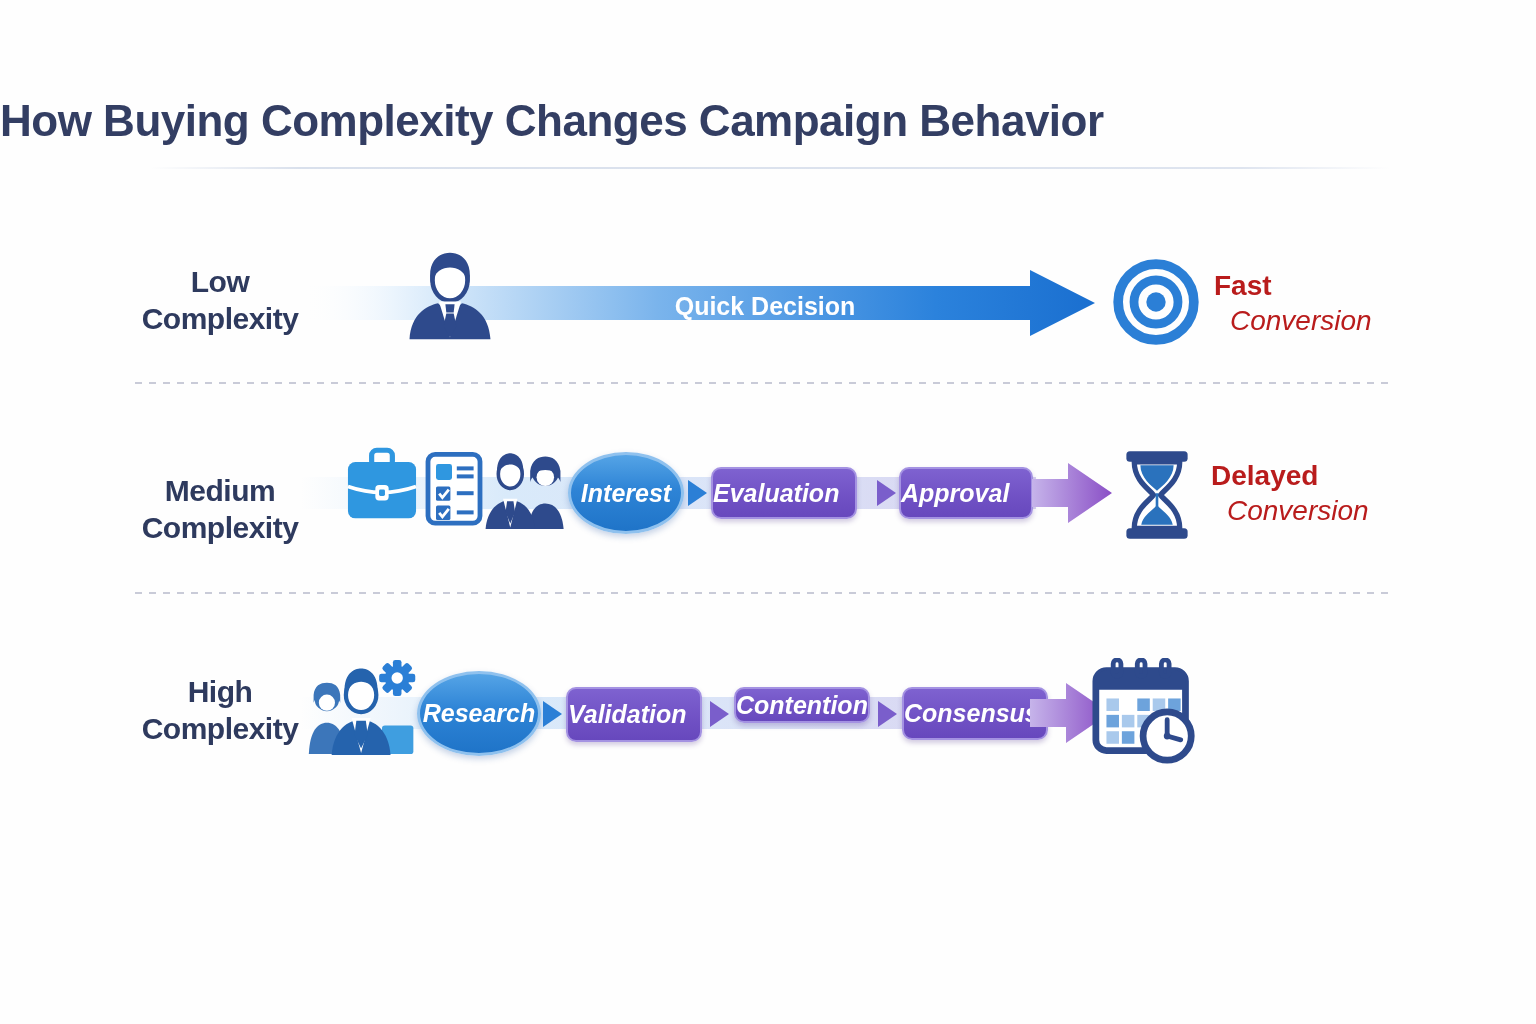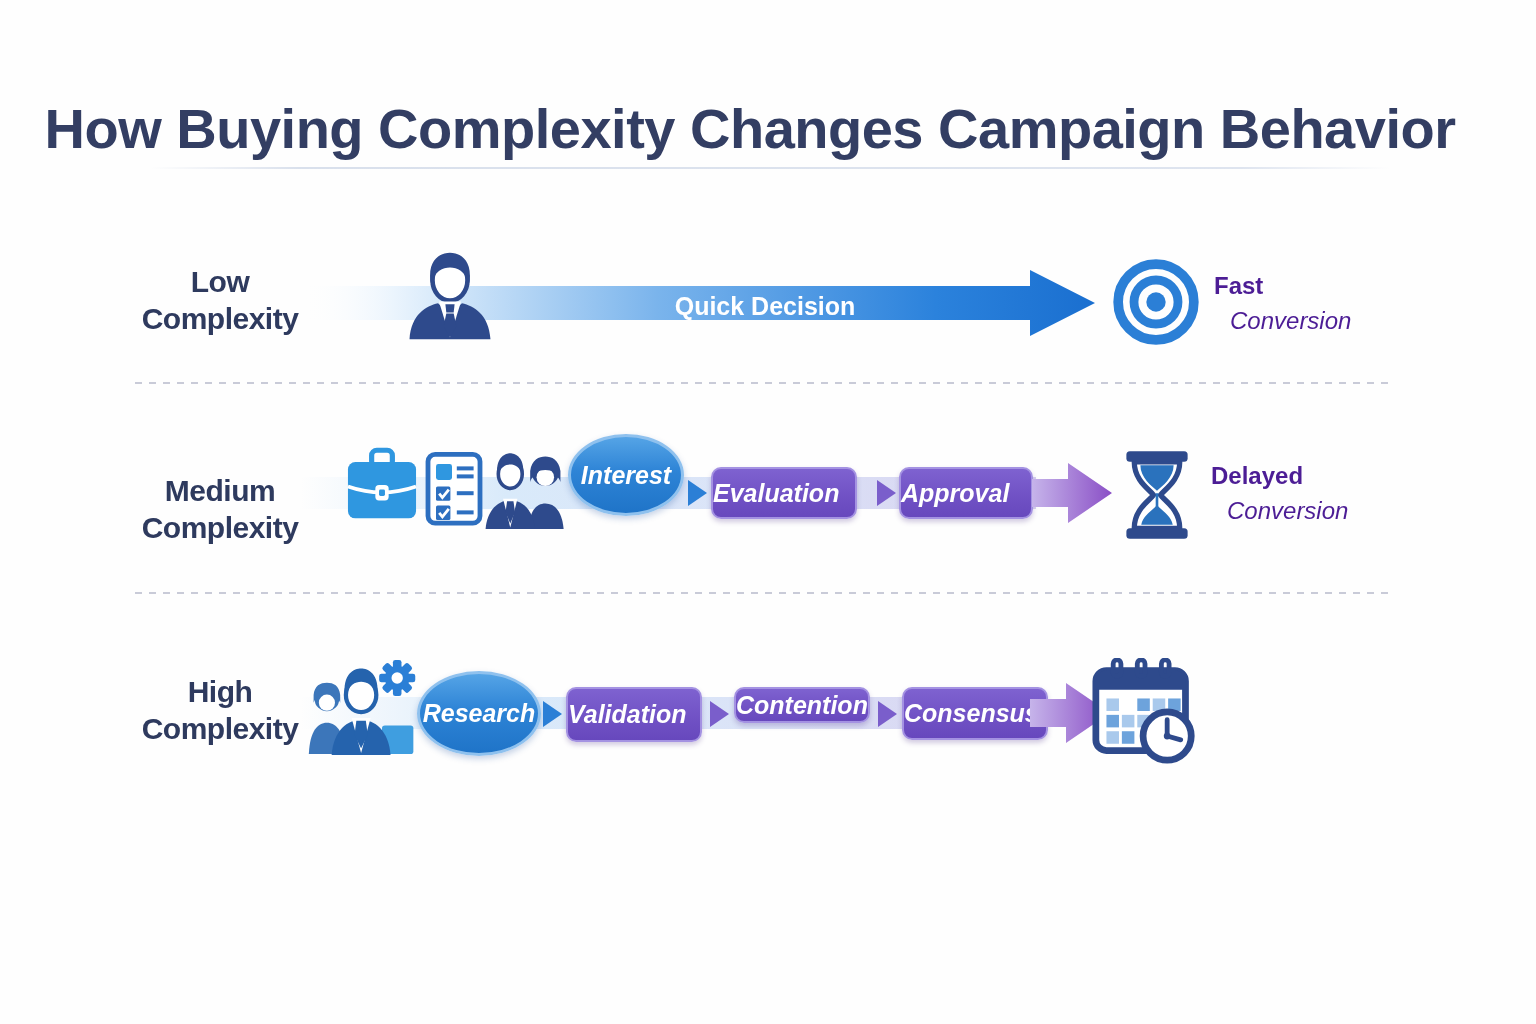--- a/index.html
+++ b/index.html
@@ -1,19 +1,19 @@
 <!DOCTYPE html>
 <html><head>
 <meta charset="utf-8">
 <style>
   html,body{margin:0;padding:0;background:#ffffff;}
   .canvas{position:relative;width:1536px;height:1024px;background:#fefefe;overflow:hidden;
           font-family:"Liberation Sans",sans-serif;}
-  .title{position:absolute;top:96px;left:0;width:1500px;text-align:center;
-         font-size:56px;font-weight:bold;letter-spacing:-0.5px;color:#333e63;}
+  .title{position:absolute;top:96px;left:0;width:1500px;text-align:left;
+         font-size:44px;font-weight:bold;letter-spacing:-0.5px;color:#333e63;}
   .title-underline{position:absolute;top:167px;left:150px;width:1240px;height:2px;
          background:linear-gradient(90deg,rgba(214,222,235,0),#d9e0ec 12%,#dee4ef 88%,rgba(214,222,235,0));}
   .divider{position:absolute;left:135px;width:1256px;height:2px;
          background:repeating-linear-gradient(90deg,#c9cbd8 0 7px,transparent 7px 14px);}
   .divider.d1{top:382px}
   .divider.d2{top:592px}
 
   .row-label{position:absolute;width:170px;text-align:center;font-size:30px;font-weight:bold;
          letter-spacing:-0.5px;color:#2e3a5e;line-height:37px;}
   .row-label.r1{left:135px;top:263px}
@@ -27,21 +27,21 @@
 
   .arrow1{position:absolute;left:300px;top:270px;}
   .arrow1-label{position:absolute;left:620px;top:292px;width:290px;text-align:center;
          font-size:25px;font-weight:bold;color:#ffffff;}
 
   .icon{position:absolute;}
   .oval{position:absolute;display:flex;align-items:center;justify-content:center;
         border-radius:50%;color:#fff;font-size:25px;font-weight:bold;font-style:italic;
         background:linear-gradient(180deg,#55a4e6 0%,#2e84d6 45%,#1f74c8 100%);
         border:3px solid #8fc1ee;box-shadow:0 3px 6px rgba(30,80,160,0.25);box-sizing:border-box;}
-  .oval.interest{left:568px;top:434px;width:116px;height:82px;}
+  .oval.interest{left:568px;top:452px;width:116px;height:82px;}
   .oval.research{left:417px;top:671px;width:124px;height:85px;}
 
   .stage-box{position:absolute;display:flex;align-items:center;
         border-radius:10px;color:#fff;font-size:25px;font-weight:bold;font-style:italic;
         background:linear-gradient(180deg,#7e62d0 0%,#7152c5 55%,#6748bd 100%);
         border:2px solid #a492e2;box-shadow:0 3px 5px rgba(80,50,140,0.25);box-sizing:border-box;}
   .stage-box.evaluation{left:711px;top:467px;width:146px;height:52px;}
   .stage-box.approval{left:899px;top:467px;width:134px;height:52px;}
   .stage-box.validation{left:566px;top:687px;width:136px;height:55px;}
   .stage-box.contention{left:734px;top:687px;width:136px;height:36px;font-style:italic;}
@@ -53,21 +53,21 @@
   .tri.t2a{left:688px;top:480px}
   .tri.t2b{left:877px;top:480px}
   .tri.t3a{left:543px;top:701px}
   .tri.t3b{left:710px;top:701px}
   .tri.t3c{left:878px;top:701px}
 
   .purple-arrow{position:absolute;}
   .purple-arrow.p2{left:1032px;top:461px;}
   .purple-arrow.p3{left:1030px;top:681px;}
 
-  .outcome{position:absolute;color:#4c1d95;font-size:24px;line-height:35px;}
+  .outcome{position:absolute;color:#b91c1c;font-size:28px;line-height:35px;}
   .outcome .l-bold{font-weight:bold;}
   .outcome .l-ital{font-style:italic;font-weight:normal;margin-left:16px;}
   .outcome.o1{left:1214px;top:268px;}
   .outcome.o2{left:1211px;top:458px;}
   .outcome.o3{left:1208px;top:676px;}
 </style>
 </head>
 <body>
 
 <div class="canvas">

